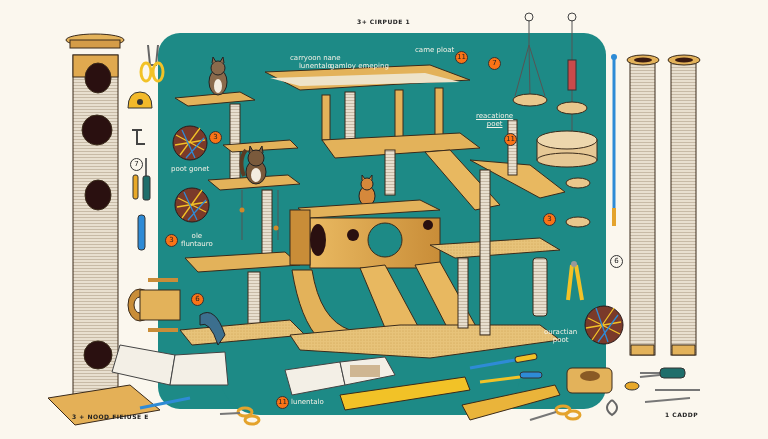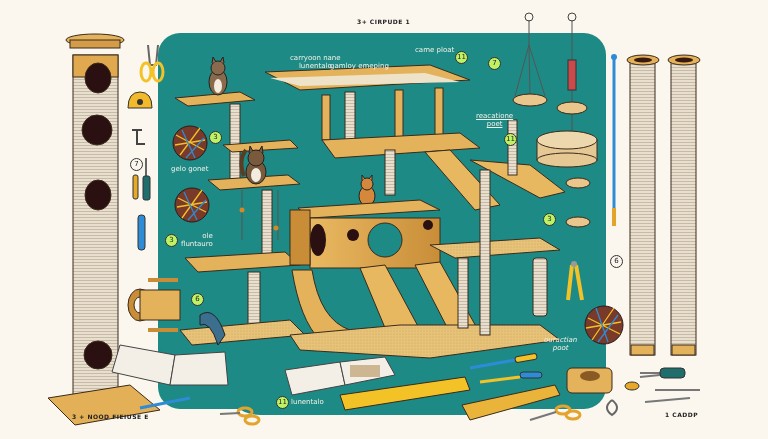--- a/index.html
+++ b/index.html
@@ -1,21 +1,21 @@
 <!DOCTYPE html>
 <html><head>
 <meta charset="utf-8">
 <style>
   html,body{margin:0;padding:0;}
   body{width:768px;height:439px;overflow:hidden;background:#fbf7ee;position:relative;font-family:"DejaVu Sans",sans-serif;}
   .panel{position:absolute;left:158px;top:33px;width:448px;height:376px;background:#1d8a86;border-radius:22px;}
   .panel-ext{position:absolute;left:220px;top:355px;width:300px;height:60px;background:#1d8a86;border-radius:0 0 40px 40px;}
   .lbl{position:absolute;color:#f3f1e6;font-size:7px;line-height:8px;text-align:center;white-space:nowrap;}
   .lbl-dark{position:absolute;color:#222;font-size:6px;font-weight:bold;letter-spacing:0.5px;white-space:nowrap;}
-  .num{position:absolute;width:11px;height:11px;border-radius:50%;background:#bef264;border:1px solid #333;font-size:7px;line-height:11px;text-align:center;color:#222;}
+  .num{position:absolute;width:11px;height:11px;border-radius:50%;background:#f97316;border:1px solid #333;font-size:7px;line-height:11px;text-align:center;color:#222;}
   .num-plain{background:#fbf7ee;}
   svg{position:absolute;left:0;top:0;}
 </style>
 </head>
 <body>
 
 <div class="panel"></div>
 <div class="panel-ext"></div>
 
 <div class="lbl-dark" style="left:357px;top:18px;">3+ CIRPUDE 1</div>
@@ -241,23 +241,23 @@
   </g>
   <line x1="655" y1="390" x2="700" y2="390" stroke="#777" stroke-width="2"></line>
   <line x1="645" y1="402" x2="690" y2="398" stroke="#777" stroke-width="2"></line>
   <path d="M612 400 Q622 408 612 415 Q602 408 612 400" fill="none" stroke="#666" stroke-width="2"></path>
 </svg>
 
 <div class="lbl" style="left:290px;top:46px;margin-top:8px;">carryoon nane<br>lunentalo</div>
 <div class="lbl" style="left:330px;top:62px;">gamloy emeping</div>
 <div class="lbl" style="left:415px;top:46px;">came ploat</div>
 <div class="lbl" style="left:476px;top:112px;text-decoration:underline;">reacatione<br>poet</div>
-<div class="lbl" style="left:171px;top:165px;">gelo gonet</div>
-<div class="lbl" style="left:181px;top:232px;text-align:right;">ole<br>fluntauro</div>
-<div class="lbl" style="left:544px;top:336px;font-style:italic;">ouractian<br>poot</div>
+<div class="lbl" style="left:171px;top:165px;">poot gonet</div>
+<div class="lbl" style="left:181px;top:232px;">ole<br>fluntauro</div>
+<div class="lbl" style="left:544px;top:328px;">ouractian<br>poot</div>
 <div class="lbl" style="left:291px;top:398px;">lunentalo</div>
 <div class="lbl-dark" style="left:72px;top:413px;">3 + NOOD FIEIUSE E</div>
 <div class="lbl-dark" style="left:665px;top:411px;">1 CADDP</div>
 
 <div class="num" style="left:209px;top:131px;">3</div>
 <div class="num" style="left:165px;top:234px;">3</div>
 <div class="num num-plain" style="left:130px;top:158px;">7</div>
 <div class="num" style="left:455px;top:51px;">11</div>
 <div class="num" style="left:488px;top:57px;">7</div>
 <div class="num num-plain" style="left:610px;top:255px;">6</div>

